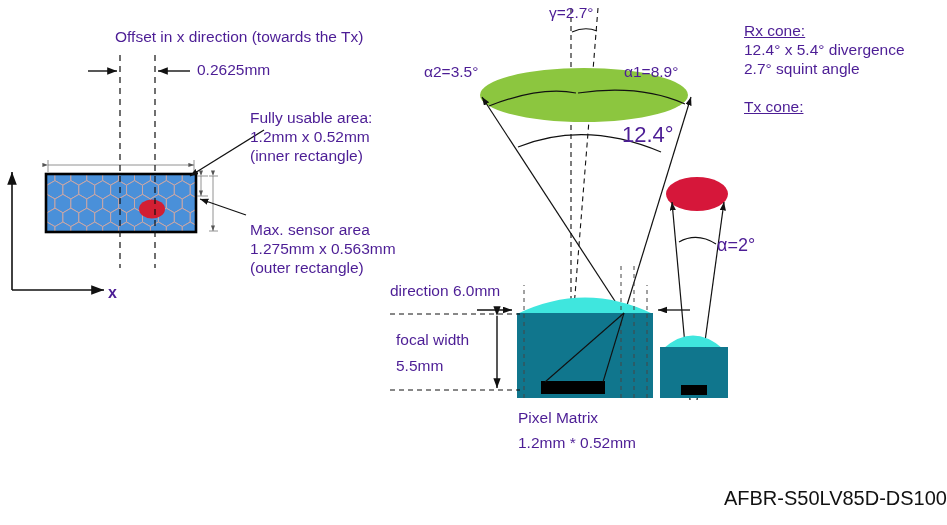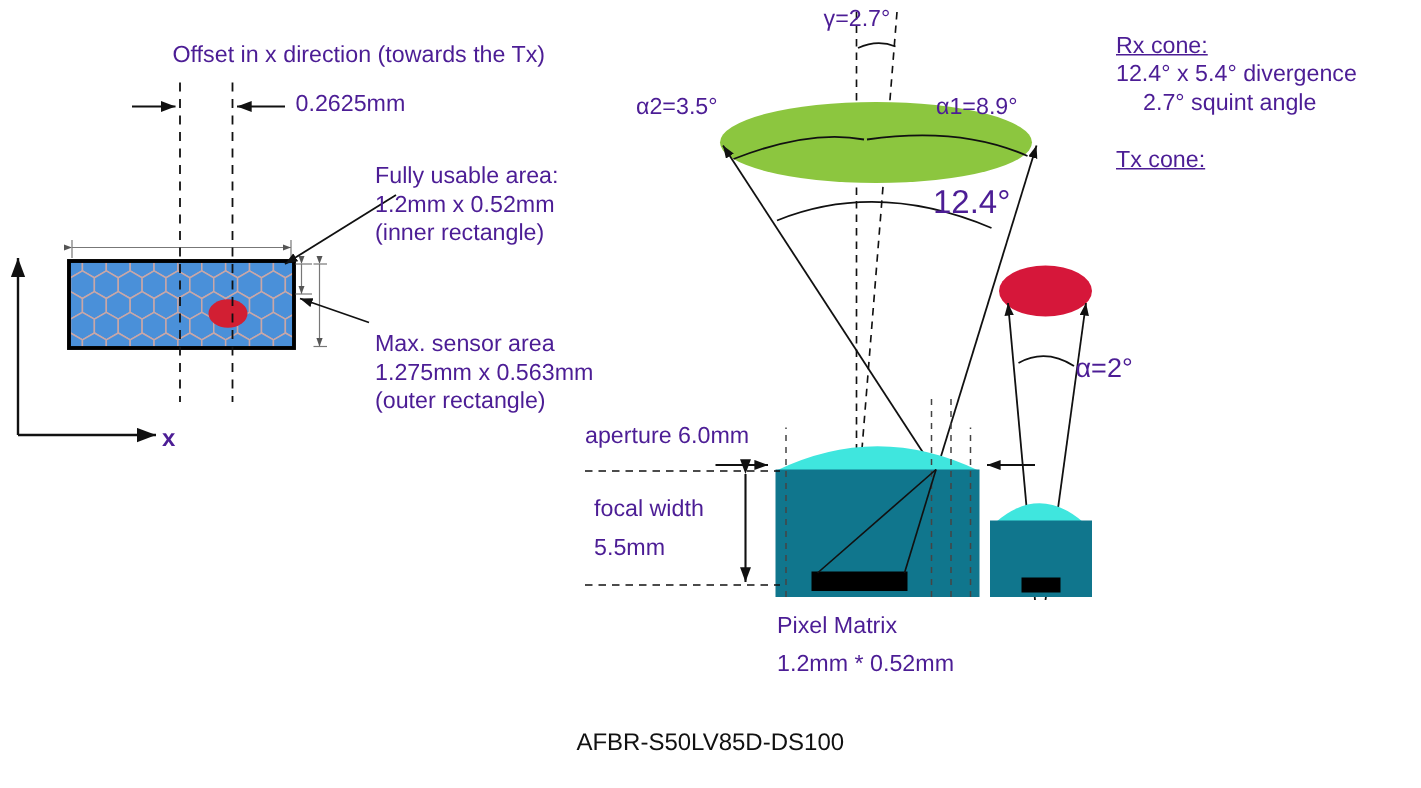--- a/index.html
+++ b/index.html
@@ -2,21 +2,21 @@
 <html><head>
 <meta charset="utf-8">
 <style>
   html,body{margin:0;padding:0;background:#fff;}
   body{width:947px;height:525px;position:relative;overflow:hidden;
        font-family:"Liberation Sans",sans-serif;color:#111;}
   .txt{position:absolute;font-size:15.5px;line-height:19px;color:#4c1d95;white-space:pre;}
   .txt.big{font-size:16px;}
   .ul{text-decoration:underline;}
   svg{position:absolute;left:0;top:0;overflow:visible;}
-  .caption{position:absolute;width:100%;text-align:center;font-size:16px;color:#111;}
+  .caption{position:absolute;width:100%;text-align:right;font-size:20px;color:#111;}
 </style>
 </head>
 <body>
 
 <svg width="947" height="525" viewBox="0 0 947 525">
   <defs>
     <marker id="ah" markerWidth="9" markerHeight="9" refX="8" refY="3" orient="auto">
       <path d="M0,0 L8,3 L0,6 z" fill="#111"></path>
     </marker>
     <marker id="ahs" markerWidth="8" markerHeight="8" refX="7" refY="2.6" orient="auto">
@@ -177,26 +177,26 @@
   <div class="txt" style="position:relative;left:0;top:0;">1.275mm x 0.563mm</div>
   <div class="txt" style="position:relative;left:0;top:0;">(outer rectangle)</div>
 </div>
 
 <div class="txt" style="left:549px;top:3px;">γ=2.7°</div>
 <div class="txt" style="left:424px;top:62px;">α2=3.5°</div>
 <div class="txt" style="left:624px;top:62px;">α1=8.9°</div>
 <div class="txt" style="left:622px;top:125px;font-size:22px;">12.4°</div>
 <div class="txt" style="left:717px;top:236px;font-size:18px;">α=2°</div>
 
-<div class="txt" style="left:390px;top:281px;">aperture 6.0mm</div>
+<div class="txt" style="left:390px;top:281px;">direction 6.0mm</div>
 <div class="txt" style="left:396px;top:330px;">focal width</div>
 <div class="txt" style="left:396px;top:356px;">5.5mm</div>
 <div class="txt" style="left:518px;top:408px;">Pixel Matrix</div>
 <div class="txt" style="left:518px;top:433px;">1.2mm * 0.52mm</div>
 
 <div style="position:absolute;left:744px;top:21px;">
   <div class="txt ul" style="position:relative;">Rx cone:</div>
   <div class="txt" style="position:relative;">12.4° x 5.4° divergence</div>
-  <div class="txt" style="position:relative;margin-left:18px;">2.7° squint angle</div>
+  <div class="txt" style="position:relative;">2.7° squint angle</div>
   <div class="txt ul" style="position:relative;margin-top:19px;">Tx cone:</div>
 </div>
 
 <div class="caption" style="top:487px;">AFBR-S50LV85D-DS100</div>
 
 </body></html>

